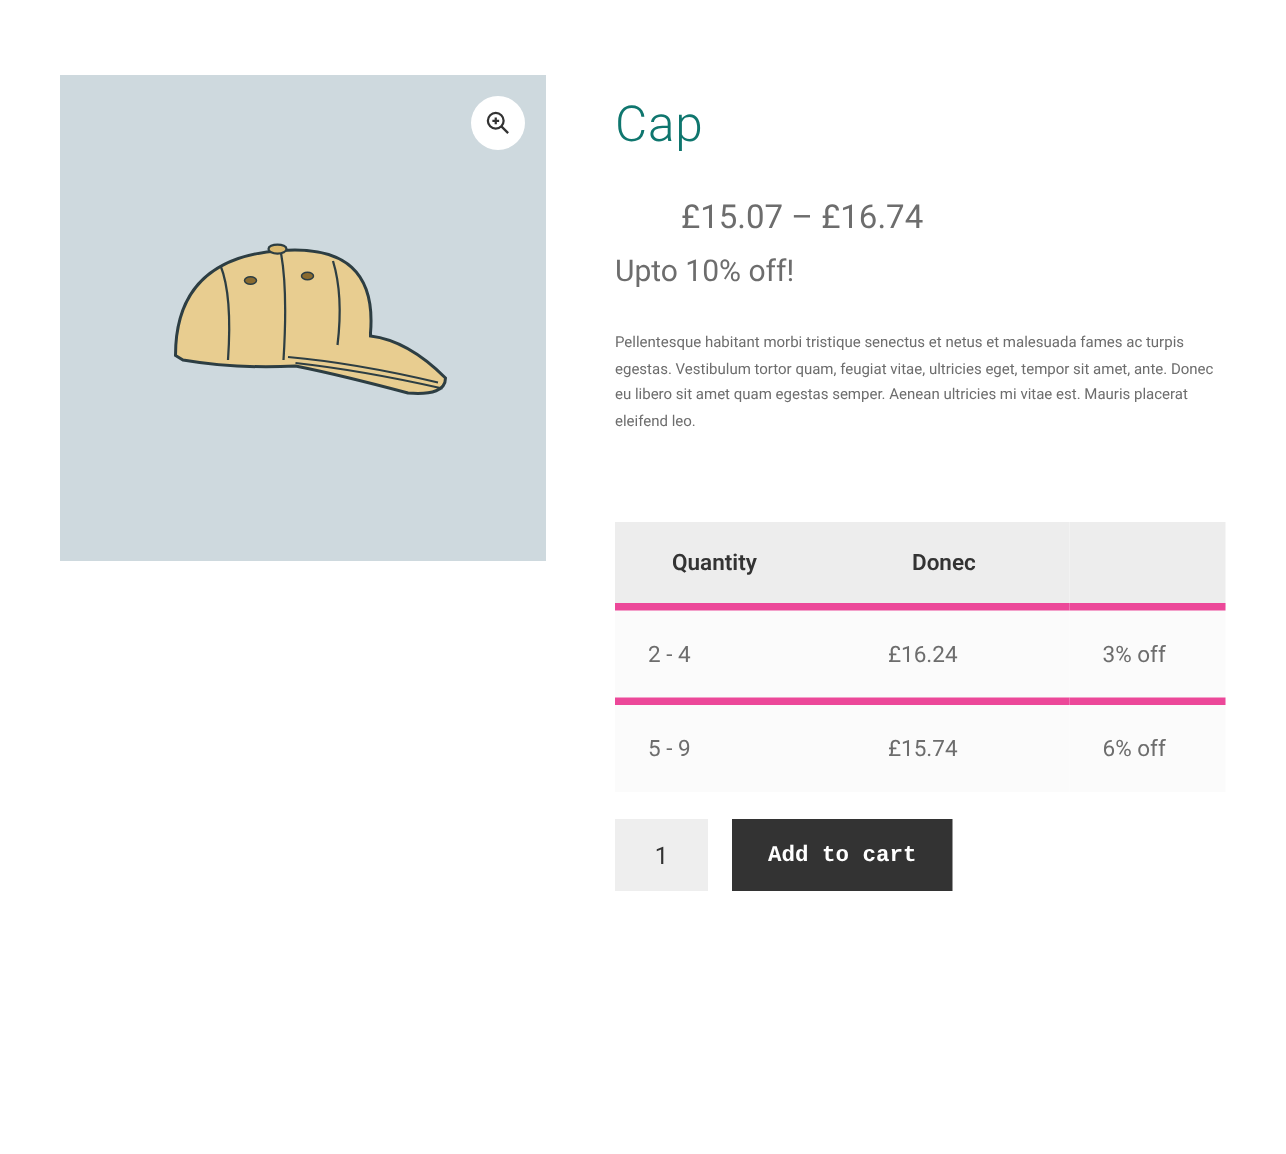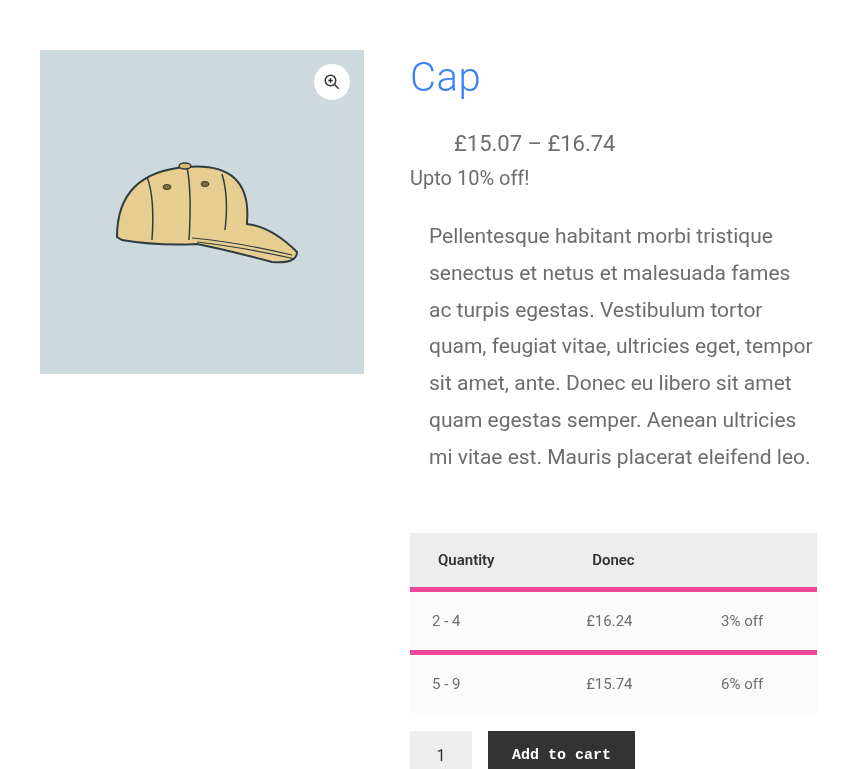--- a/index.html
+++ b/index.html
@@ -41,57 +41,56 @@
     background: #fff;
     border-radius: 50%;
     display: flex;
     align-items: center;
     justify-content: center;
     cursor: pointer;
   }
   .zoom-btn svg { width: 18px; height: 18px; }
   .cap-svg { width: 210px; height: 140px; }
   h1.title {
-    font-size: 40px;
+    font-size: 33px;
     font-weight: 300;
-    color: #3b82f6;
-    margin-top: 4px;
+    color: #0f766e;
+    margin-top: 14px;
     margin-bottom: 30px;
     letter-spacing: 0.5px;
   }
   .price-line {
     font-size: 22px;
     color: #6d6d6d;
     margin-bottom: 10px;
     margin-left: 44px;
   }
   .discount-line {
     font-size: 20px;
     color: #6d6d6d;
     margin-bottom: 28px;
   }
   .description {
-    font-size: 21px;
+    font-size: 10px;
     line-height: 1.75;
     color: #6d6d6d;
     margin-bottom: 58px;
-    margin-left: 19px;
   }
   table.pricing {
     width: 100%;
     border-collapse: collapse;
     font-size: 15px;
     color: #6d6d6d;
     margin-bottom: 18px;
   }
   table.pricing thead th {
     background: #ededed;
     text-align: left;
     font-weight: 600;
-    padding: 18px 28px;
+    padding: 18px 38px;
     color: #333;
   }
   table.pricing tbody td {
     padding: 20px 22px;
     border-top: 5px solid #ec4899;
     background: #fbfbfb;
   }
   .cart-row {
     display: flex;
     gap: 16px;

